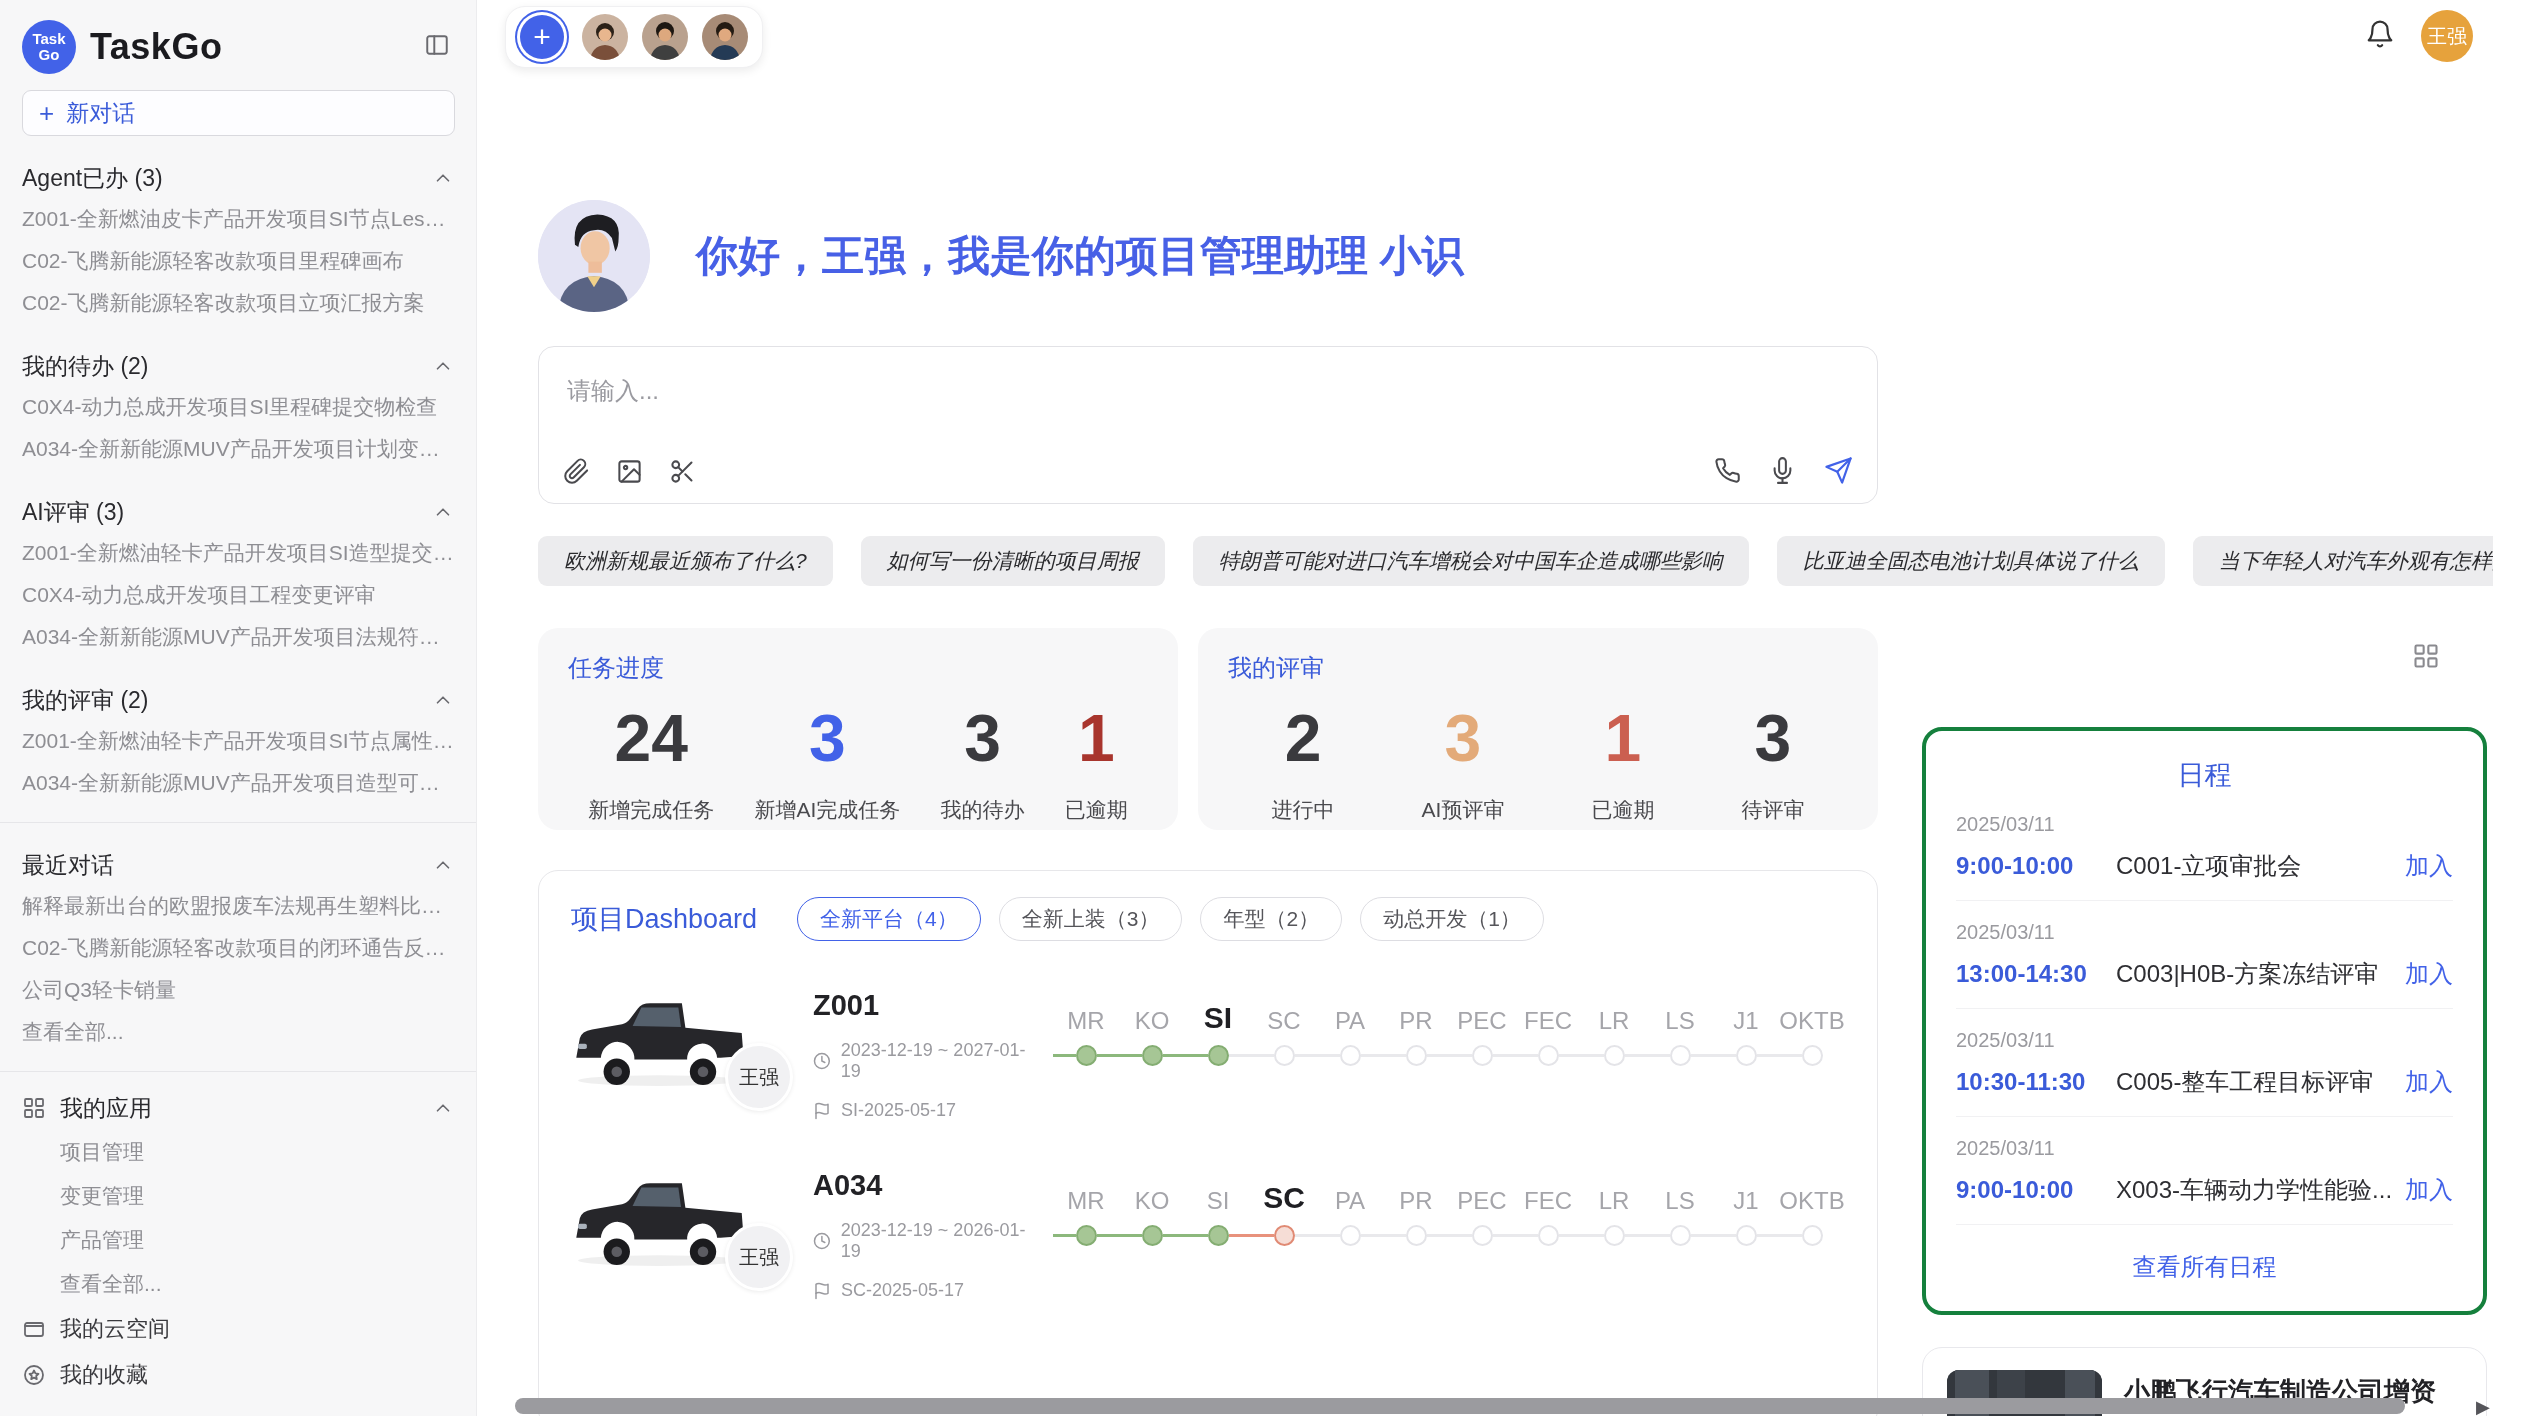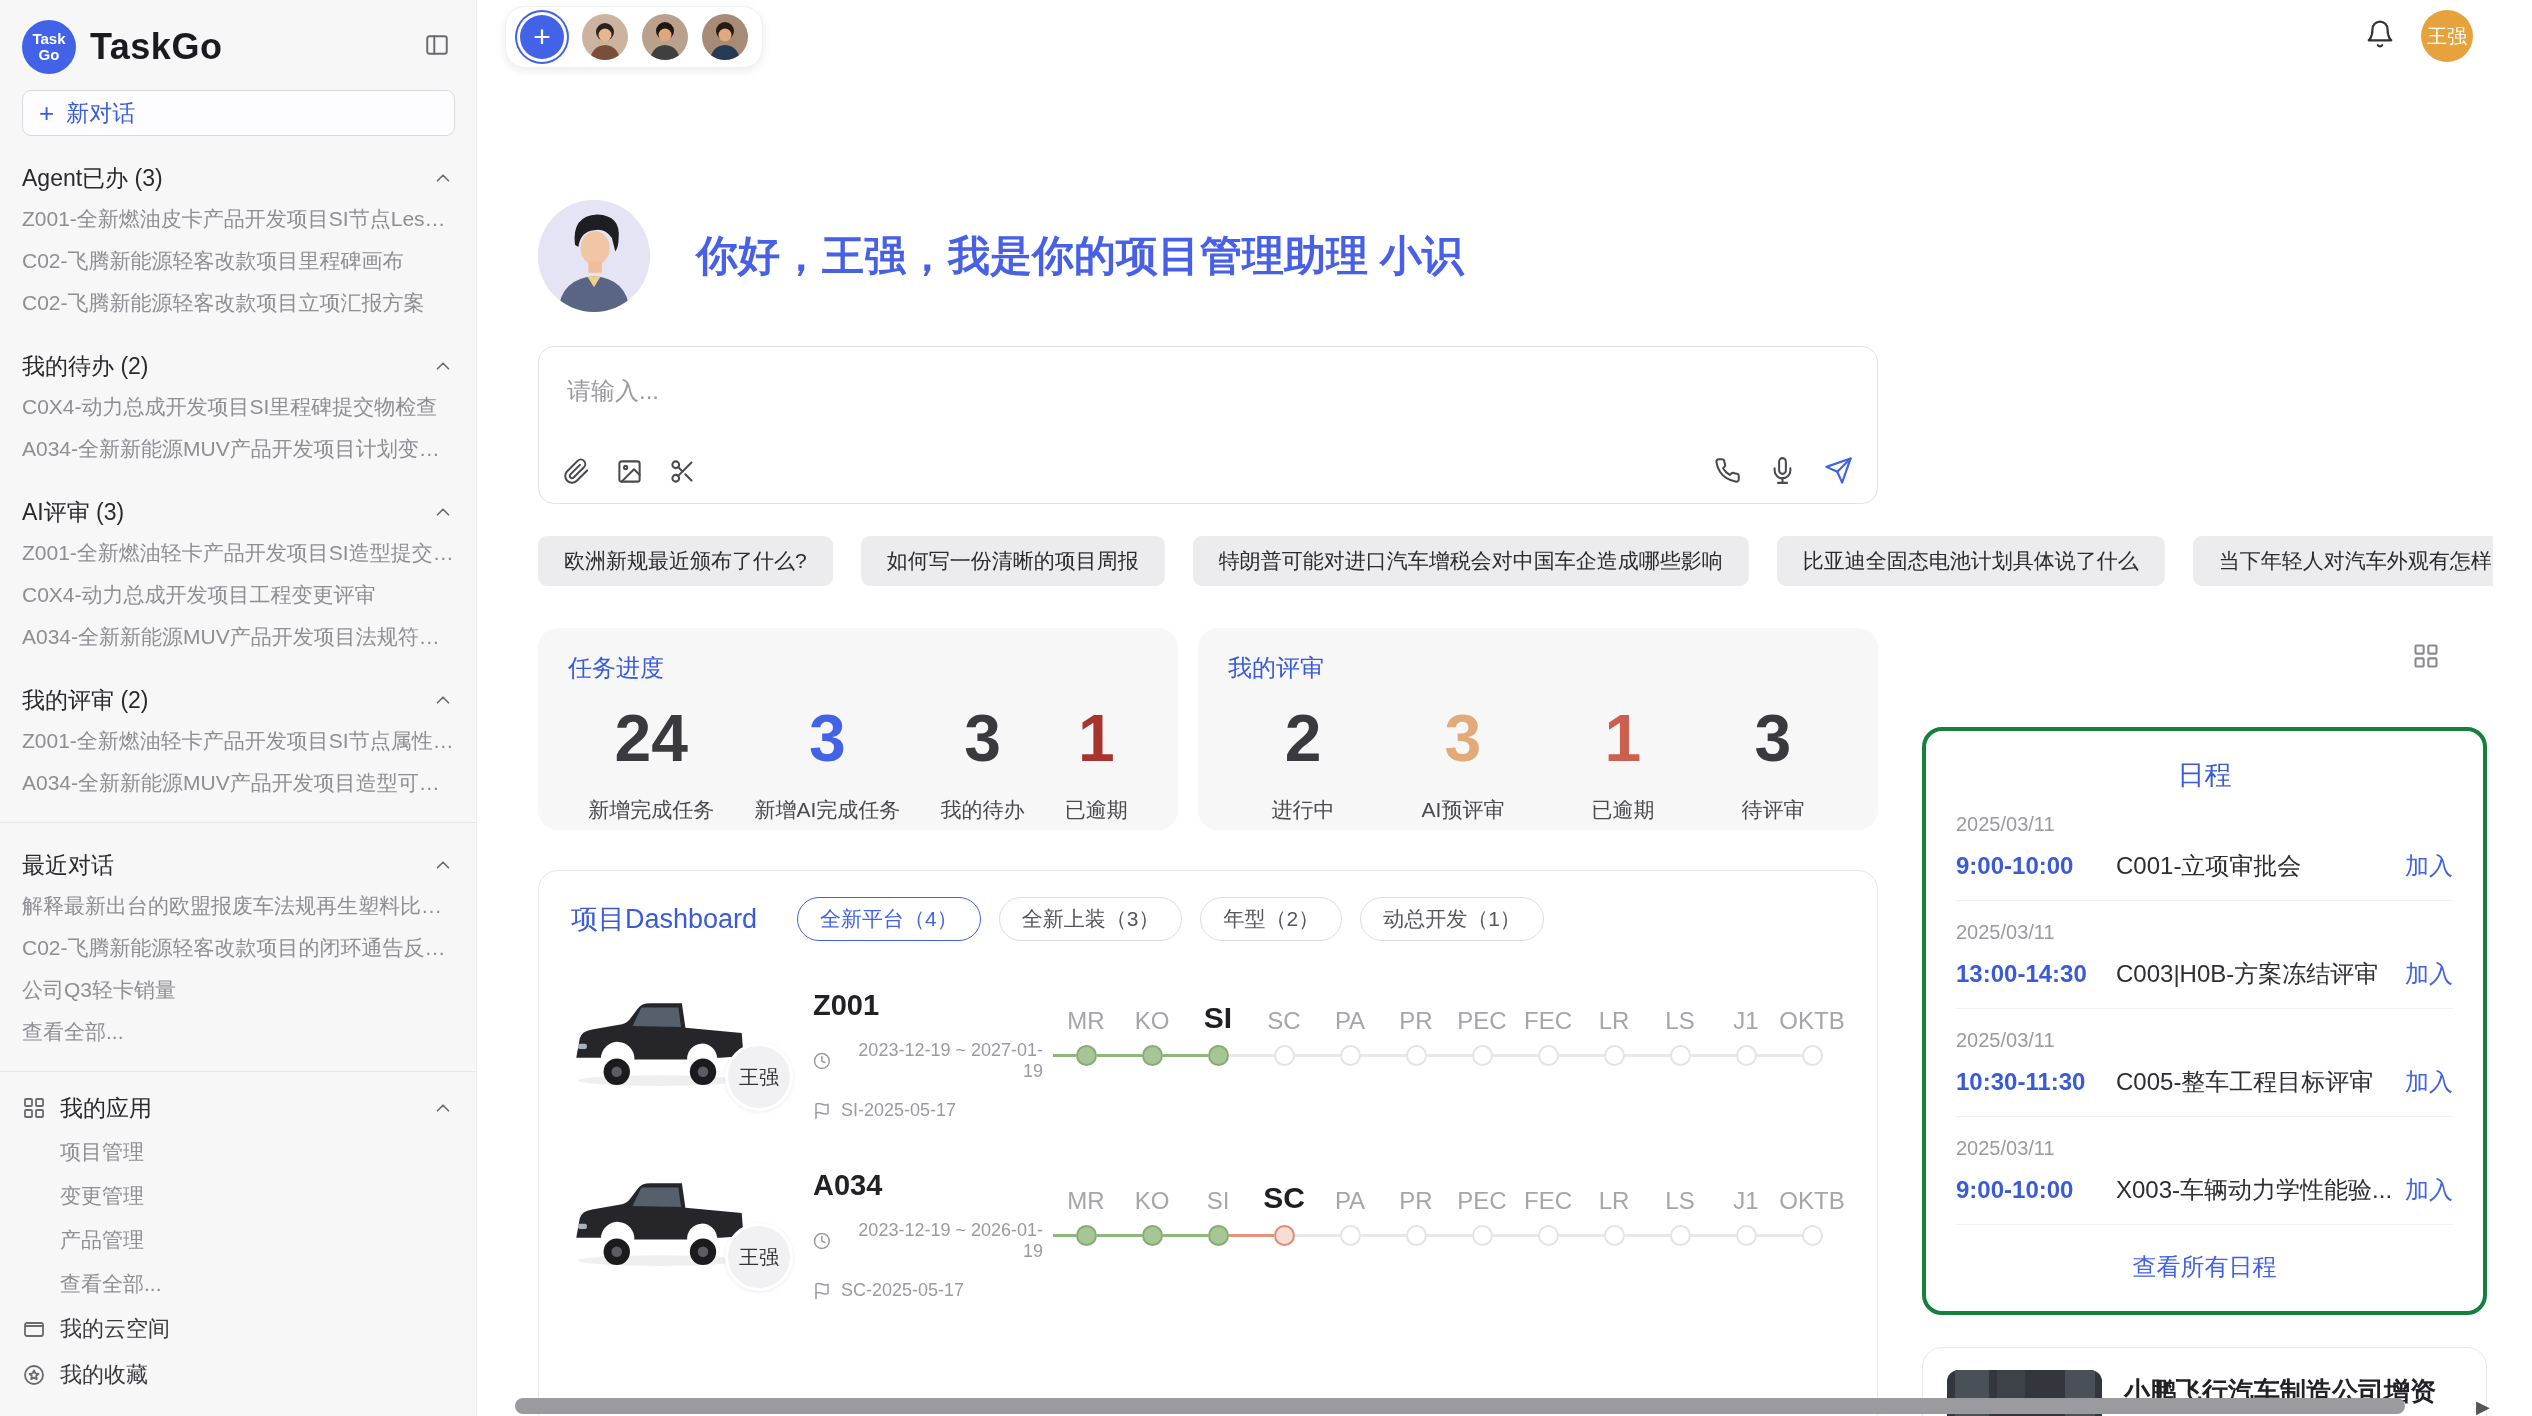--- a/index.html
+++ b/index.html
@@ -55,21 +55,21 @@
     background:#fff; position:relative; padding:30px 28px; }
   .input-box input { width:100%; border:none; outline:none; font-size:24px; color:#333;
     font-family:inherit; background:transparent; }
   .input-box input::placeholder { color:#9a9aa0; }
   .input-tools-left { position:absolute; left:24px; bottom:18px; display:flex; gap:26px; align-items:center; }
   .input-tools-right { position:absolute; right:24px; bottom:18px; display:flex; gap:28px; align-items:center; }
   .tool-icon { cursor:pointer; display:flex; }
 
   .chips { display:flex; gap:28px; margin-top:32px; }
   .chip { background:#ececee; border-radius:9px; height:50px; display:flex; align-items:center;
-    padding:0 26px; font-size:21px; color:#2b2b2e; cursor:pointer; white-space:nowrap; }
+    padding:0 26px; font-size:21px; color:#2b2b2e; cursor:pointer; white-space:nowrap;font-style:italic; }
 
   .briefing-title { margin-top:56px; text-align:center; font-size:36px; font-weight:700; color:#2a2a2e; }
   .grid-icon-abs { position:absolute; left:2412px; top:642px; cursor:pointer; }
 
   .stat-cards { display:flex; gap:20px; margin-top:42px; }
   .stat-card { background:#f7f7f8; border-radius:20px; height:202px; padding:24px 30px; }
   .stat-card.w1 { width:640px; } .stat-card.w2 { width:680px; }
   .stat-card-title { font-size:24px; color:#3a5bd9; }
   .stat-row { display:flex; justify-content:space-around; margin-top:16px; }
   .stat { text-align:center; }
@@ -87,21 +87,21 @@
   .dash-tab { height:44px; border-radius:22px; border:1px solid #ddddE2; color:#55555a;
     font-size:21px; display:flex; align-items:center; padding:0 22px; cursor:pointer; background:#fff; }
   .dash-tab.active { border:1.5px solid #4262e8; color:#4262e8; }
   .proj-row { display:flex; margin-top:48px; }
   .truck-wrap { width:176px; height:104px; position:relative; flex:none; }
   .owner-badge { position:absolute; right:-46px; bottom:-18px; width:68px; height:68px; border-radius:50%;
     background:#f1f1f3; border:3px solid #fff; display:flex; align-items:center; justify-content:center;
     font-size:20px; color:#333; box-shadow:0 1px 4px rgba(0,0,0,.08); }
   .proj-info { margin-left:66px; width:230px; flex:none; }
   .proj-code { font-size:29px; font-weight:700; color:#222226; }
-  .proj-meta { display:flex; align-items:center; gap:10px; font-size:18px; color:#9a9a9f; margin-top:18px;text-align:right; }
+  .proj-meta { display:flex; align-items:center; gap:10px; font-size:18px; color:#9a9a9f; margin-top:18px; }
   .milestones { flex:1; display:flex; margin-top:2px; padding-left:10px; }
   .ms-col { flex:1; display:flex; flex-direction:column; }
   .ms-label { text-align:center; font-size:24px; color:#a5a5aa; height:44px; display:flex;
     align-items:flex-end; justify-content:center; }
   .ms-label.current { color:#1f1f23; font-weight:700; font-size:30px; }
   .ms-dotrow { display:flex; align-items:center; height:40px; }
   .ms-half { flex:1; height:3px; }
   .ms-dot { width:21px; height:21px; border-radius:50%; flex:none; }
   .ms-dot.done { background:#a6c695; border:2px solid #84ad72; }
   .ms-dot.overdue { background:#f6ddd6; border:2px solid #e08a74; }

